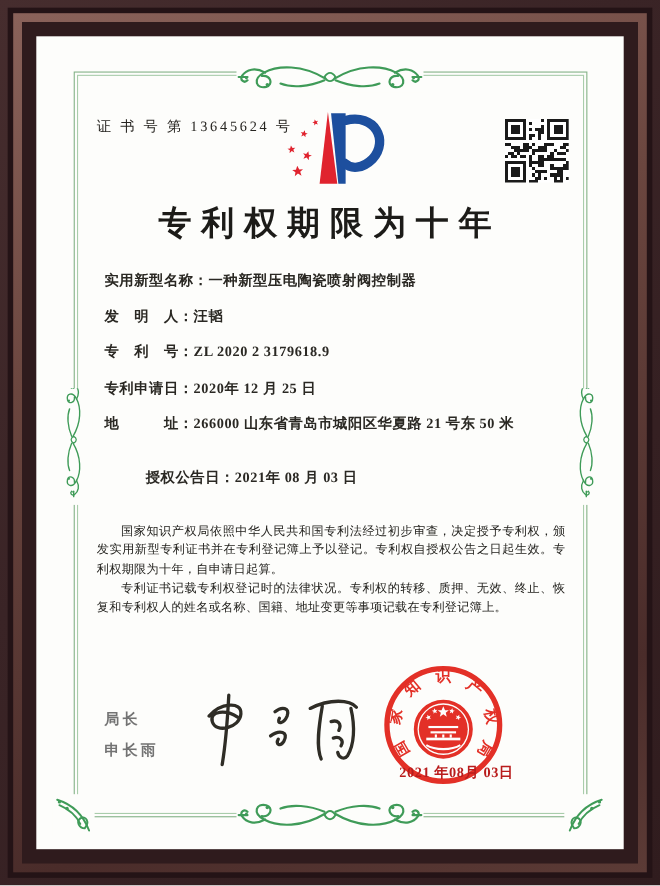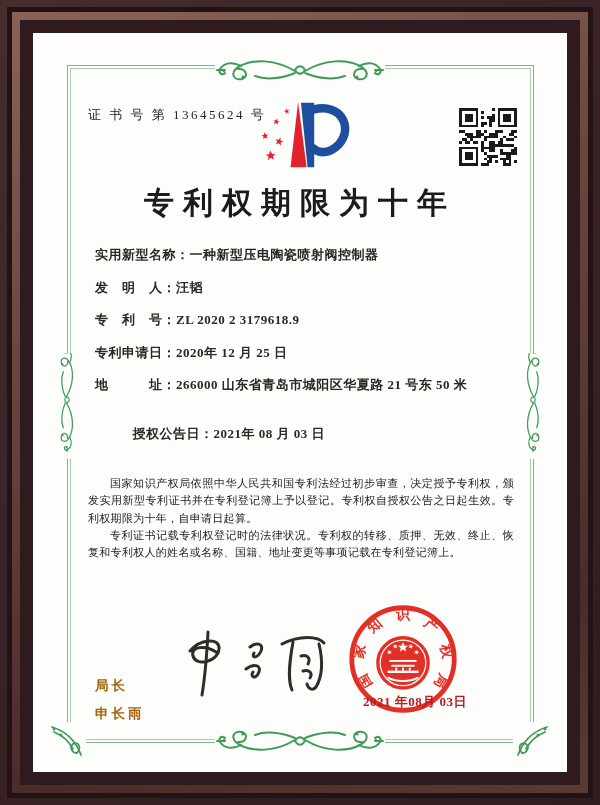--- a/index.html
+++ b/index.html
@@ -52,23 +52,23 @@
   .fields{position:absolute;left:62px;top:213px;width:420px;z-index:3;}
   .row{height:32.5px;white-space:pre;font-size:13px;font-weight:600;color:#2a2823;letter-spacing:0.5px;}
   .row .lbl,.row .val{white-space:pre;}
   .grant-row{position:relative;}
   .grant-pair2{position:absolute;left:193px;top:0;}
 
   .paras{position:absolute;left:55px;top:442px;width:426px;z-index:3;
     font-size:11px;line-height:17.3px;color:#23221e;font-weight:500;}
   .paras p{margin:0;text-indent:2em;text-align:justify;letter-spacing:0.3px;}
 
-  .signer{position:absolute;left:62px;top:644px;z-index:3;
+  .signer{position:absolute;left:62px;top:612px;z-index:3;
     font-family:Liberation Serif, serif;
-    font-size:13.5px;font-weight:700;color:#a16207;letter-spacing:3px;}
+    font-size:13.5px;font-weight:700;color:#737373;letter-spacing:3px;}
   .signer div{height:28px;}
   .signature{position:absolute;left:133px;top:588px;z-index:4;}
   .seal{position:absolute;left:312px;top:568px;z-index:3;opacity:0.95;}
   .seal-date{position:absolute;left:330px;top:660px;z-index:5;font-size:13px;font-weight:700;
     color:#b91c1c;letter-spacing:0.5px;white-space:pre;
     font-family:"Liberation Serif","DejaVu Serif",serif;}
   .hidden-defs{position:absolute;width:0;height:0;overflow:hidden;}
 </style>
 </head>
 <body>

